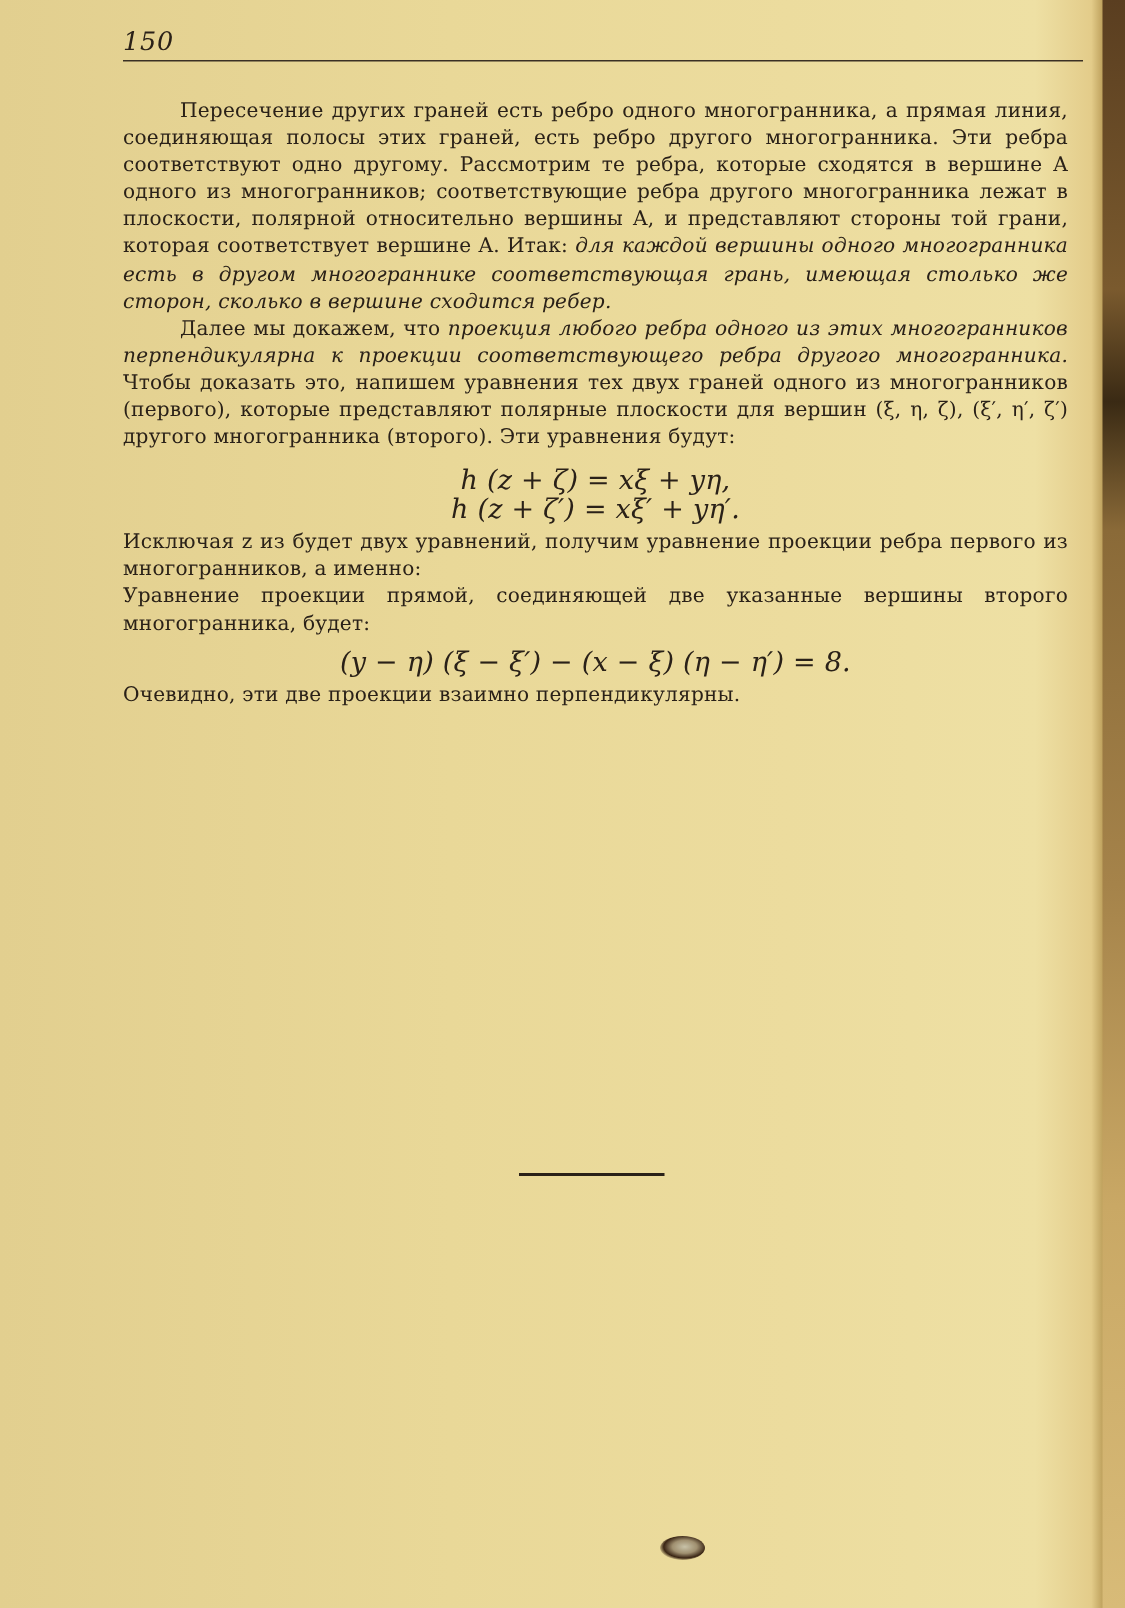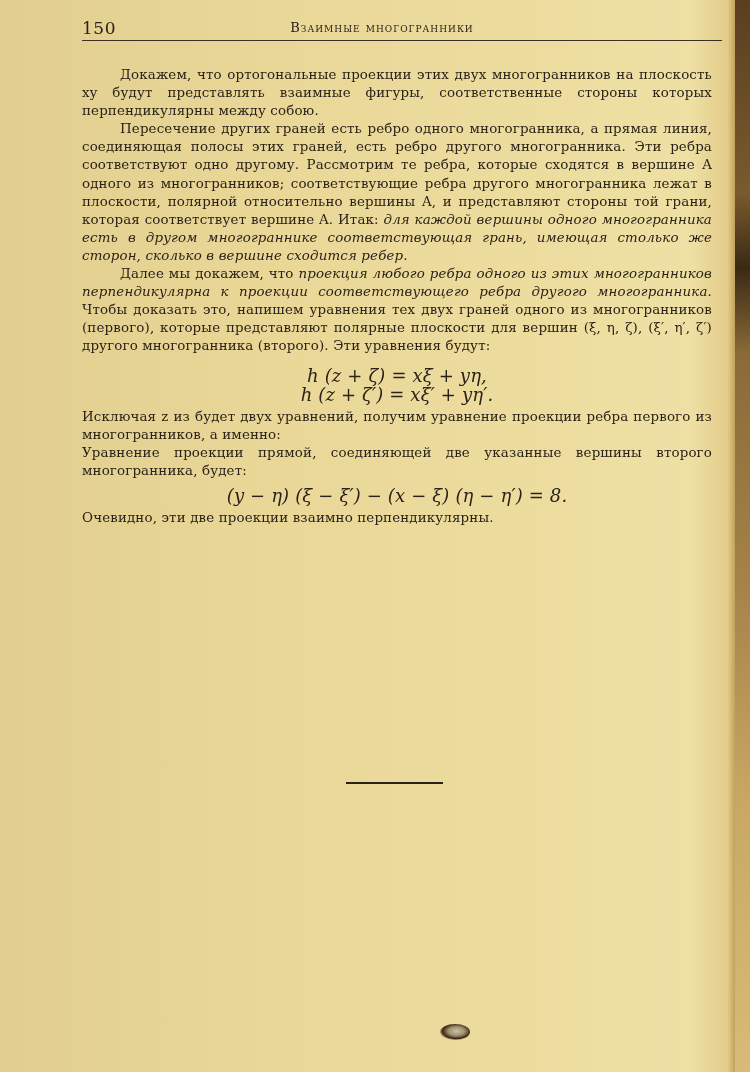--- a/index.html
+++ b/index.html
@@ -3,46 +3,44 @@
 <meta charset="utf-8">
 <style>
   html,body{margin:0;padding:0;}
   body{width:750px;height:1072px;overflow:hidden;position:relative;
     background:linear-gradient(90deg,#e2cf8f 0%,#e9d898 40%,#ecdc9e 70%,#eee0a4 92%,#e3cc8a 97%,#b89a55 98.2%,#6b4f2a 100%);
     font-family:"DejaVu Serif","Liberation Serif",serif;color:#2a2118;}
   .page{position:absolute;left:0;top:0;width:750px;height:1072px;}
   .spine{position:absolute;left:735px;top:0;width:15px;height:1072px;
     background:linear-gradient(180deg,#5a3e20 0%,#7a5a2e 18%,#3a2a14 25%,#8a6a38 33%,#a5834a 55%,#c9a865 75%,#d8bb78 100%);}
   .header{position:absolute;left:82px;top:16px;width:640px;height:24px;border-bottom:1.5px solid #3a3024;}
-  .pgnum{position:absolute;left:0;top:2px;font-size:17px;letter-spacing:0.5px;}
+  .pgnum{position:absolute;left:0;top:2px;font-size:17px;letter-spacing:0.5px;font-style:italic;}
   .running{position:absolute;left:0;width:600px;text-align:center;top:4px;font-size:13px;letter-spacing:1px;font-variant:small-caps;}
   .body{position:absolute;left:82px;top:66px;width:630px;font-size:13.4px;line-height:18.1px;letter-spacing:0.15px;}
   .p{text-align:justify;text-align-last:left;margin:0;}
   .ind{text-indent:38px;}
   .it{font-style:italic;}
   .eq{text-align:center;font-style:italic;margin:6px 0 4px 0;font-size:18px;}
   .eq div{line-height:19px;}
   .eq1{margin-top:10px;}
   .rule{position:absolute;left:346px;top:782px;width:97px;height:1.5px;background:#2a2118;}
   .blot{position:absolute;left:440px;top:1024px;width:30px;height:16px;border-radius:50%;
     background:radial-gradient(ellipse at 55% 45%,#c8c2a8 0%,#a09070 35%,#3a2514 60%,transparent 75%);}
 </style>
 </head>
 <body>
 
 <div class="page">
   <div class="spine"></div>
 
   <div class="header">
     <span class="pgnum">150</span>
-    <span class="running">Взаимные многогранники</span>
   </div>
 
   <div class="body">
-    <p class="p ind">Докажем, что ортогональные проекции этих двух многогранников на плоскость xy будут представлять взаимные фигуры, соответственные стороны которых перпендикулярны между собою.</p>
     <p class="p ind">
       <span>Пересечение других граней есть ребро одного многогранника, а прямая линия, соединяющая полосы этих граней, есть ребро другого многогранника. Эти ребра соответствуют одно другому. Рассмотрим те ребра, которые сходятся в вершине A одного из многогранников; соответствующие ребра другого многогранника лежат в плоскости, полярной относительно вершины A, и представляют стороны той грани, которая соответствует вершине A. Итак: </span><span class="it">для каждой вершины одного многогранника есть в другом многограннике соответствующая грань, имеющая столько же сторон, сколько в вершине сходится ребер.</span>
     </p>
     <p class="p ind">
       <span>Далее мы докажем, что </span><span class="it">проекция любого ребра одного из этих многогранников перпендикулярна к проекции соответствующего ребра другого многогранника.</span><span> Чтобы доказать это, напишем уравнения тех двух граней одного из многогранников (первого), которые представляют полярные плоскости для вершин (ξ, η, ζ), (ξ′, η′, ζ′) другого многогранника (второго). Эти уравнения будут:</span>
     </p>
     <div class="eq eq1">
       <div>h (z + ζ) = xξ + yη,</div>
       <div>h (z + ζ′) = xξ′ + yη′.</div>
     </div>

